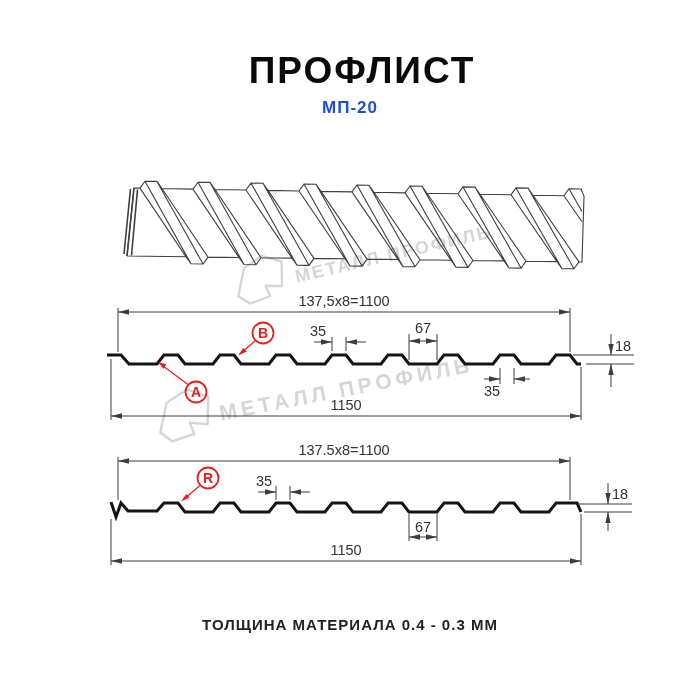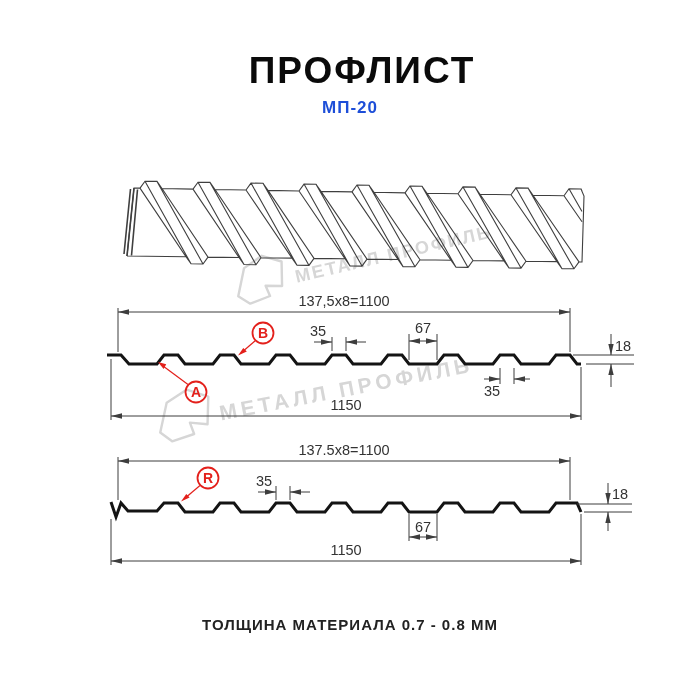--- a/index.html
+++ b/index.html
@@ -205,13 +205,13 @@
 
     <g>
       <line class="leader" x1="200" y1="485.5" x2="184" y2="499"></line>
       <polygon class="rah" points="181,501.5 186.3,494 189.6,497.6"></polygon>
       <circle class="marker-circle" cx="208" cy="478" r="10.5"></circle>
       <text class="marker-text" text-anchor="middle" x="208" y="483">R</text>
     </g>
   </g>
 </svg>
 
-<div class="footer">ТОЛЩИНА МАТЕРИАЛА 0.7 - 0.8 ММ</div>
+<div class="footer">ТОЛЩИНА МАТЕРИАЛА 0.4 - 0.3 ММ</div>
 
 </body></html>

